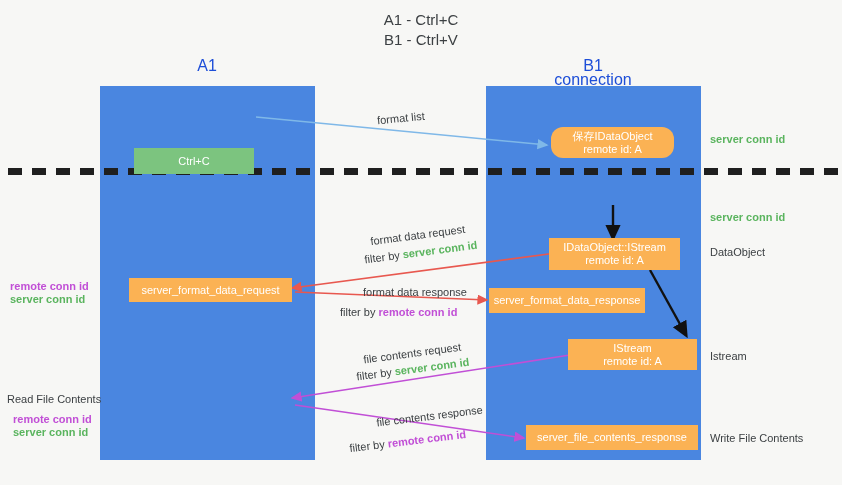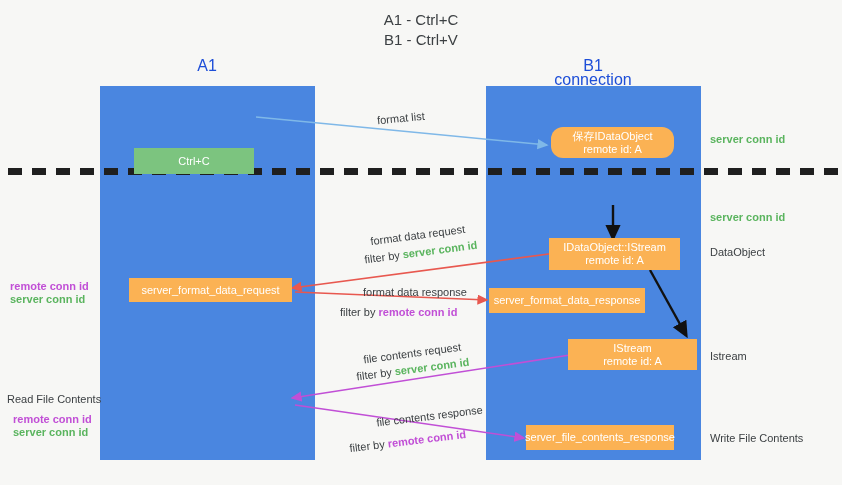--- a/index.html
+++ b/index.html
@@ -220,21 +220,21 @@
 
   <div class="box orange" style="left:489px; top:288px; width:156px; height:25px;">
     <span class="ln">server_format_data_response</span>
   </div>
 
   <div class="box orange" style="left:568px; top:339px; width:129px; height:31px;">
     <span class="ln">IStream</span>
     <span class="ln">remote id: A</span>
   </div>
 
-  <div class="box orange" style="left:526px; top:425px; width:148px; height:25px;">
+  <div class="box orange" style="left:526px; top:425px; width:172px; height:25px;">
     <span class="ln">server_file_contents_response</span>
   </div>
 
   <div class="lbl" style="left:377px; top:111px; transform: rotate(-5.5deg);">format list</div>
 
   <div class="lbl" style="left:370px; top:228px; transform: rotate(-7.5deg);">format data request</div>
   <div class="lbl" style="left:364px; top:245px; transform: rotate(-7.5deg);">
     <span>filter by </span><span class="green-t">server conn id</span>
   </div>
 

